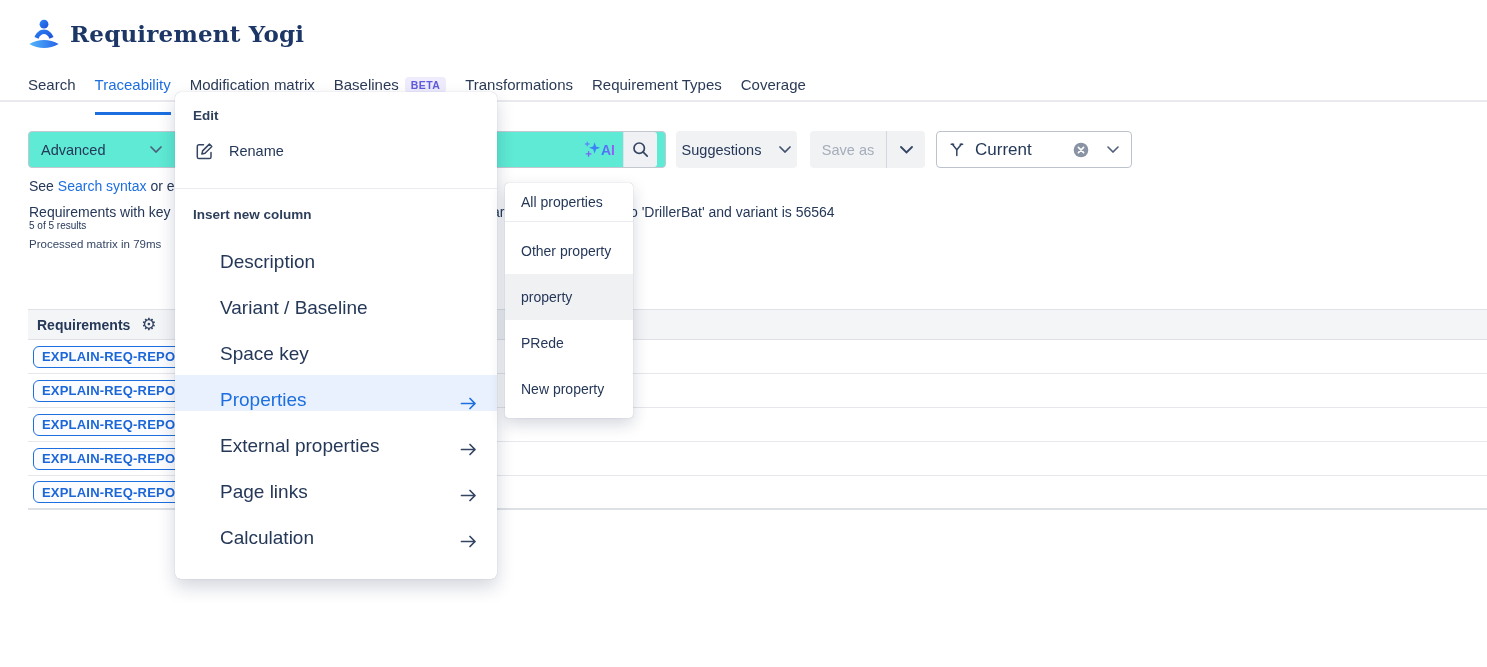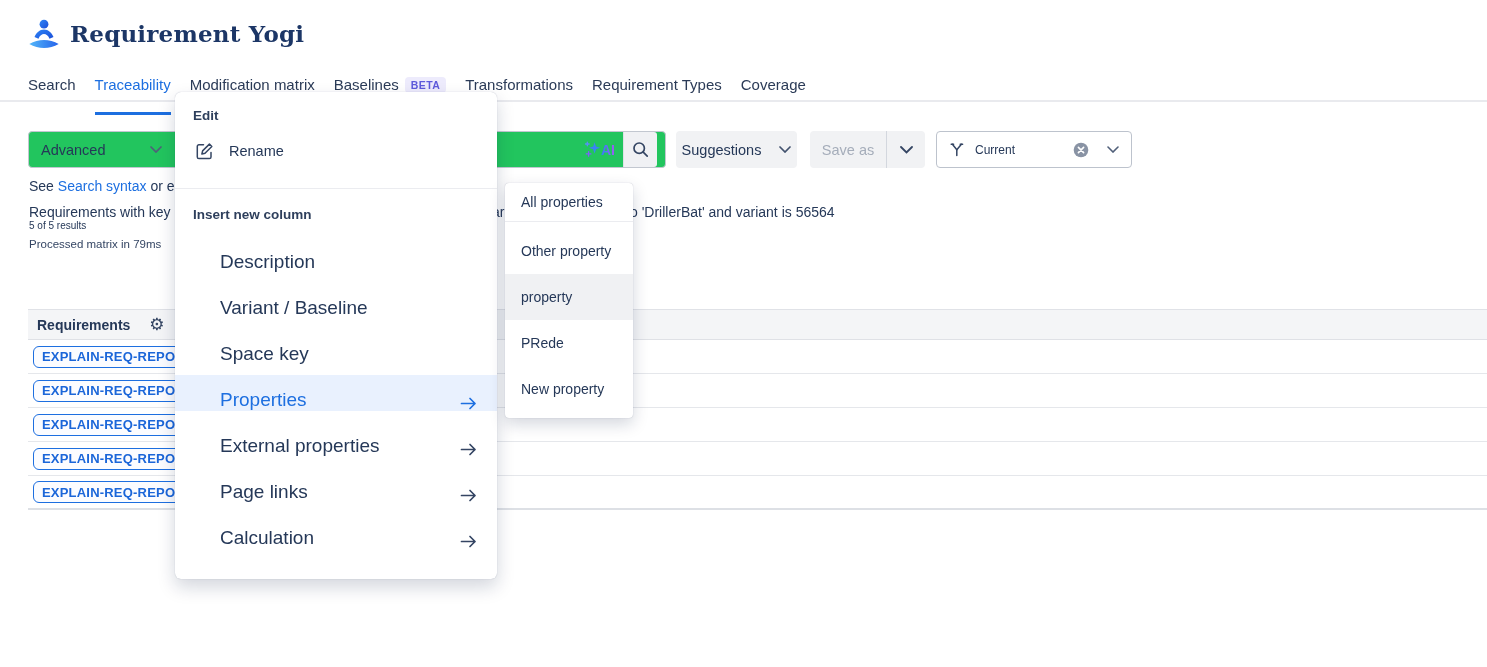--- a/index.html
+++ b/index.html
@@ -15,55 +15,55 @@
   .logo-text { font-family:"DejaVu Serif", serif; font-size:23px; font-weight:600; color:#1c3666; letter-spacing:.2px; }
 
   
   .nav { position:absolute; left:0; top:76px; width:1487px; height:26px; border-bottom:2px solid #e9eaee; }
   .nav-inner { position:absolute; left:28px; top:0; display:flex; gap:19px; align-items:flex-start; }
   .tab { font-size:15px; font-weight:500; color:#2b3b57; text-decoration:none; padding-bottom:19px; display:flex; align-items:center; gap:6px; white-space:nowrap; }
   .tab.active { color:#1d6fe0; border-bottom:3px solid #1d6fe0; margin-bottom:-2px; }
   .beta-badge { background:#edebfc; color:#5e5adb; font-size:10.5px; font-weight:700; letter-spacing:.4px; padding:2px 6px; border-radius:4px; }
 
   
-  .search-control { position:absolute; left:28px; top:131px; width:638px; height:37px; border:1px solid #c2c7d0; border-radius:4px; background:#22c55e; display:flex; align-items:center; }
+  .search-control { position:absolute; left:28px; top:131px; width:638px; height:37px; border:1px solid #c2c7d0; border-radius:4px; background:#5eead4; display:flex; align-items:center; }
   .adv-segment { width:147px; height:100%; display:flex; align-items:center; justify-content:space-between; padding:0 14px 0 12px; cursor:pointer; }
   .adv-label { font-size:14.5px; color:#253858; }
   .search-input-area { flex:1; height:100%; display:flex; align-items:center; justify-content:flex-end; gap:8px; padding-right:8px; }
   .ai-chip { display:flex; align-items:center; }
   .ai-label { font-size:14px; font-weight:700; color:#5b7cfa; }
   @supports (-webkit-background-clip:text) {
     .ai-label { background:linear-gradient(90deg,#2d7ff9,#a658f5); -webkit-background-clip:text; background-clip:text; -webkit-text-fill-color:transparent; }
   }
   .search-btn { width:34px; height:35px; margin:0; background:#f0f1f4; border-left:1px solid #dfe1e6; border-radius:0 3px 3px 0; display:flex; align-items:center; justify-content:center; cursor:pointer; }
 
   .gray-btn { position:absolute; top:131px; height:37px; background:#f1f2f4; border:none; border-radius:4px; display:flex; align-items:center; justify-content:center; gap:18px; font-size:14.5px; color:#253858; cursor:pointer; }
   .btn-suggestions { left:676px; width:121px; }
   .saveas-group { position:absolute; left:810px; top:131px; width:115px; height:37px; background:#f1f2f4; border-radius:4px; display:flex; }
   .saveas-main { width:76px; display:flex; align-items:center; justify-content:center; font-size:14.5px; color:#a5adba; cursor:default; }
   .saveas-chevron { width:39px; display:flex; align-items:center; justify-content:center; border-left:1px solid #d3d7de; cursor:pointer; }
 
   .current-select { position:absolute; left:936px; top:131px; width:196px; height:37px; background:#fff; border:1px solid #bdc3cd; border-radius:4px; display:flex; align-items:center; padding:0 12px; gap:10px; cursor:pointer; }
-  .current-label { font-size:12px; color:#253858; flex:1; }
+  .current-label { font-size:17px; color:#253858; flex:1; }
   .clear-icon { display:flex; align-items:center; margin-right:8px; cursor:pointer; }
 
   
   .syntax-line { position:absolute; left:29px; top:178px; font-size:14px; color:#253858; white-space:nowrap; }
   .syntax-link { color:#1d6fe0; text-decoration:none; cursor:pointer; }
   .results-line { position:absolute; left:0; top:204px; width:1487px; height:16px; font-size:14px; color:#253858; }
   .frag { position:absolute; white-space:nowrap; }
   .frag-left { left:29px; }
   .frag-mid { left:492px; }
   .frag-right { left:630px; }
   .results-count { position:absolute; left:29px; top:220px; font-size:10px; color:#253858; }
   .proc-time { position:absolute; left:29px; top:238px; font-size:11.5px; color:#344563; }
 
   
   .req-table { position:absolute; left:28px; top:309px; width:1459px; }
-  .req-header { height:31px; background:#f4f5f7; border-top:1px solid #e0e2e7; border-bottom:1px solid #dfe1e6; display:flex; align-items:center; gap:19px; padding-left:9px; }
+  .req-header { height:31px; background:#f4f5f7; border-top:1px solid #e0e2e7; border-bottom:1px solid #dfe1e6; display:flex; align-items:center; gap:11px; padding-left:9px; }
   .req-header-label { font-size:14px; font-weight:700; color:#253858; }
   .gear { font-size:17px; line-height:1; color:#344563; cursor:pointer; }
   .req-row { height:34px; border-bottom:1px solid #e5e7eb; display:flex; align-items:center; padding-left:5px; }
   .req-row:last-child { border-bottom:2px solid #dde0e5; }
   .req-badge { display:inline-block; max-width:168px; overflow:hidden; white-space:nowrap; border:1.5px solid #1d6fe0; color:#1b66d9; background:#fbfcff; border-radius:6px; font-size:13px; font-weight:600; letter-spacing:.2px; padding:2.5px 8px; cursor:pointer; }
 
   
   .menu { position:absolute; left:175px; top:92px; width:322px; background:#fff; border-radius:6px; z-index:50; padding:16px 0 30px 0;
           box-shadow:0 8px 18px rgba(9,30,66,.18), 0 0 1px rgba(9,30,66,.3); }
   .menu-section-title { font-size:13.5px; font-weight:700; color:#2e3f5c; margin:0 0 0 18px; height:16px; }

